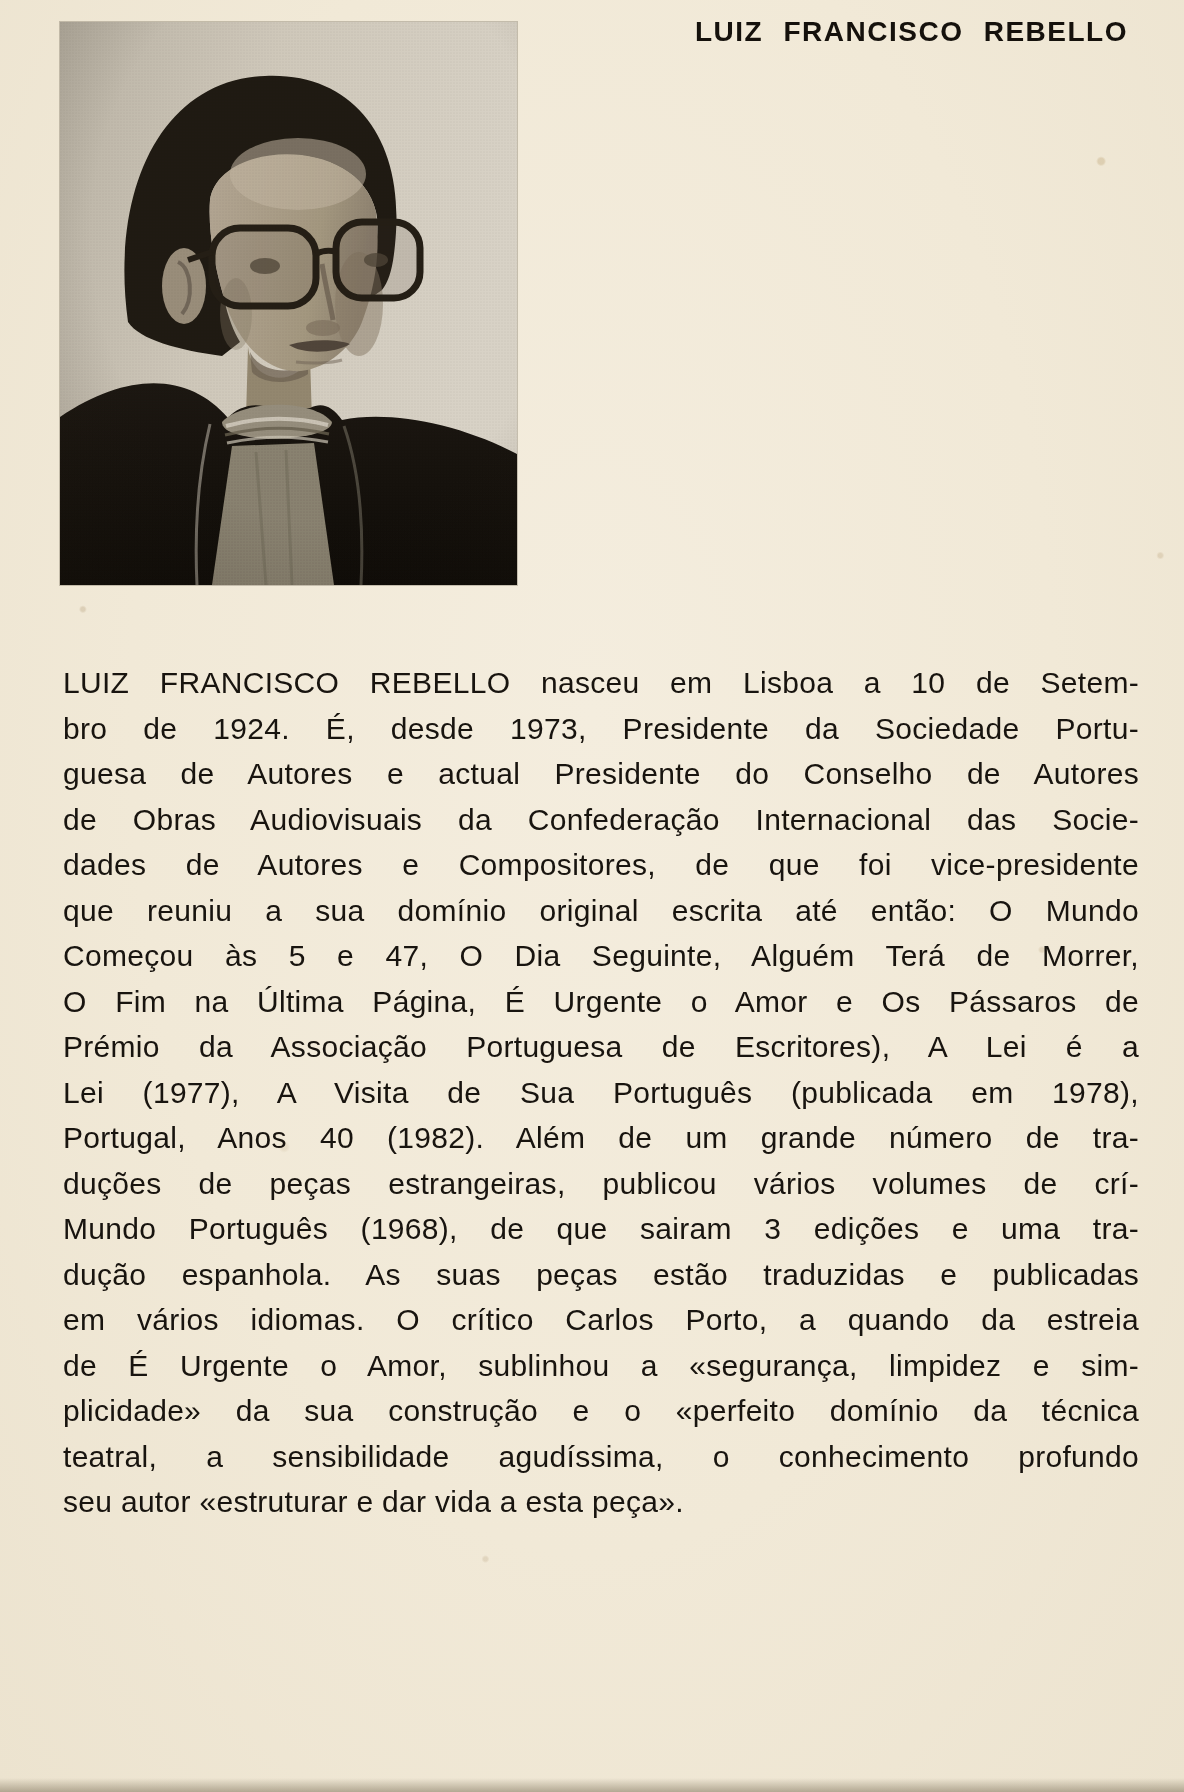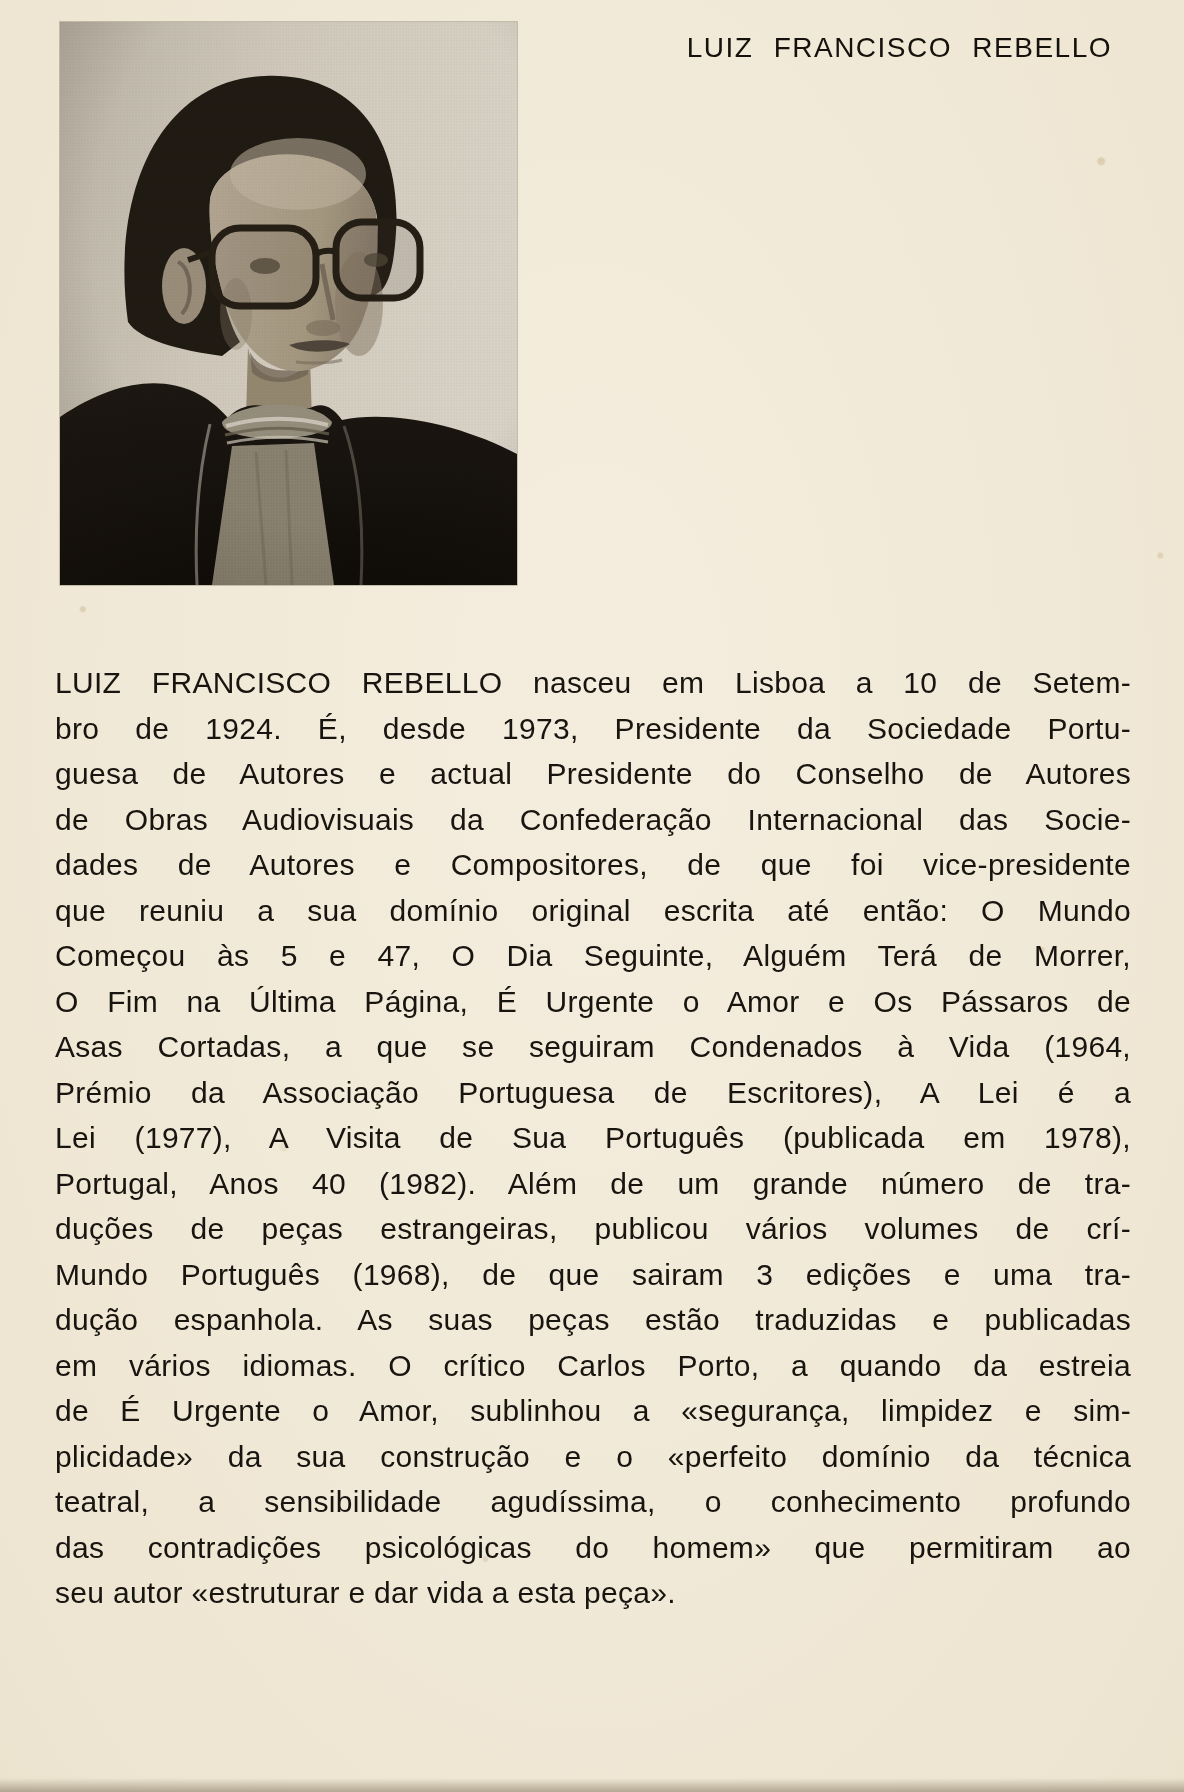--- a/index.html
+++ b/index.html
@@ -30,32 +30,32 @@
     width: 457px;
     height: 563px;
     outline: 1px solid rgba(60,50,35,0.25);
   }
   .photo-frame svg { display: block; width: 100%; height: 100%; }
 
   .header-title {
     position: absolute;
     top: 16px;
     right: 56px;
-    margin: 16px;
+    margin: 0;
     font-size: 28px;
-    font-weight: 400;
+    font-weight: 700;
     letter-spacing: 1.5px;
     word-spacing: 11px;
     color: #15110c;
     white-space: nowrap;
   }
 
   .bio {
     position: absolute;
-    left: 55px;
+    left: 63px;
     top: 660px;
     width: 1076px;
     font-size: 30px;
     letter-spacing: 0.3px;
     color: #18140f;
   }
   .bio .line {
     line-height: 45.5px;
     height: 45.5px;
     text-align: justify;
@@ -166,30 +166,28 @@
 
   <div class="bio">
       <div class="line"><span>LUIZ FRANCISCO REBELLO nasceu em Lisboa a 10 de Setem-</span></div>
       <div class="line"><span>bro de 1924. É, desde 1973, Presidente da Sociedade Portu-</span></div>
       <div class="line"><span>guesa de Autores e actual Presidente do Conselho de Autores</span></div>
       <div class="line"><span>de Obras Audiovisuais da Confederação Internacional das Socie-</span></div>
       <div class="line"><span>dades de Autores e Compositores, de que foi vice-presidente</span></div>
       <div class="line"><span>que reuniu a sua domínio original escrita até então: </span><span class="b">O Mundo</span></div>
       <div class="line"><span class="b">Começou às 5 e 47, O Dia Seguinte, Alguém Terá de Morrer,</span></div>
       <div class="line"><span class="b">O Fim na Última Página, É Urgente o Amor</span><span> e </span><span class="b">Os Pássaros de</span></div>
-      <div class="line"><span class="b">Asas Cortadas,</span><span> a que se seguiram </span><span class="b">Condenados à Vida</span><span> (1964,</span></div>
       <div class="line"><span>Prémio da Associação Portuguesa de Escritores), </span><span class="b">A Lei é a</span></div>
       <div class="line"><span class="b">Lei</span><span> (1977), </span><span class="b">A Visita de Sua Português</span><span> (publicada em 1978),</span></div>
       <div class="line"><span class="b">Portugal, Anos 40</span><span> (1982). Além de um grande número de tra-</span></div>
       <div class="line"><span>duções de peças estrangeiras, publicou vários volumes de crí-</span></div>
       <div class="line"><span class="b">Mundo Português</span><span> (1968), de que sairam 3 edições e uma tra-</span></div>
       <div class="line"><span>dução espanhola. As suas peças estão traduzidas e publicadas</span></div>
       <div class="line"><span>em vários idiomas. O crítico Carlos Porto, a quando da estreia</span></div>
       <div class="line"><span>de </span><span class="b">É Urgente o Amor,</span><span> sublinhou a «segurança, limpidez e sim-</span></div>
       <div class="line"><span>plicidade» da sua construção e o «perfeito domínio da técnica</span></div>
       <div class="line"><span>teatral, a sensibilidade agudíssima, o conhecimento profundo</span></div>
-      <div class="line"><span>das contradições psicológicas do homem» que permitiram ao</span></div>
       <div class="line last"><span>seu autor «estruturar e dar vida a esta peça».</span></div>
     </div>
 
   <div class="scan-edge"></div>
 
 </div>
 
 </body></html>

